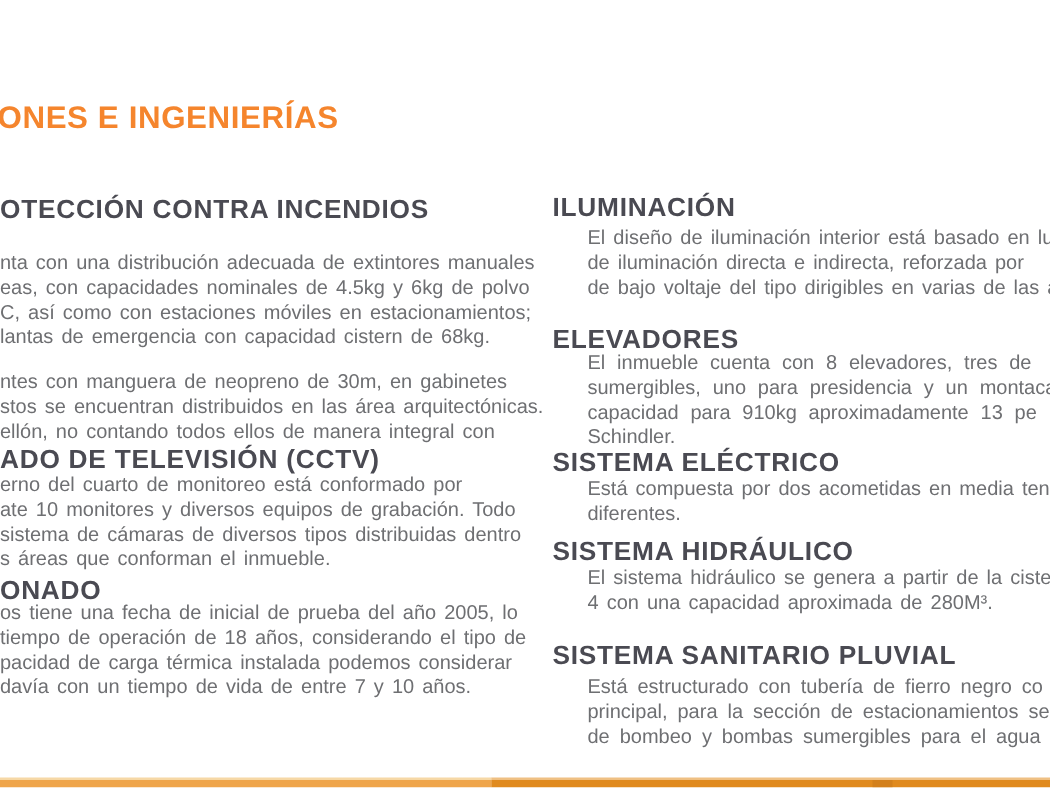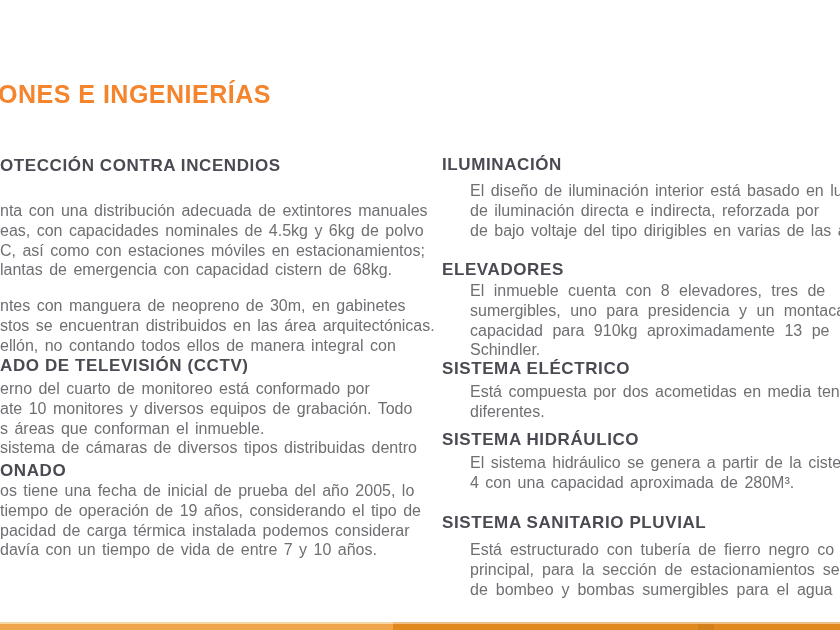--- a/index.html
+++ b/index.html
@@ -19,21 +19,21 @@
     font-size: 25px;
     font-weight: bold;
     letter-spacing: 0.5px;
     color: #F5852D;
     white-space: nowrap;
   }
 
   .heading {
     position: absolute;
     margin: 0;
-    font-size: 17px;
+    font-size: 21px;
     font-weight: bold;
     letter-spacing: 0.6px;
     color: #4A4A52;
     white-space: nowrap;
   }
 
   .para {
     position: absolute;
     font-size: 16px;
     line-height: 19.8px;
@@ -89,29 +89,29 @@
         <div class="line">ntes con manguera de neopreno de 30m, en gabinetes</div>
         <div class="line">stos se encuentran distribuidos en las área arquitectónicas.</div>
         <div class="line">ellón, no contando todos ellos de manera integral con</div>
       </div>
 
     <h2 class="heading" style="top:356px">ADO DE TELEVISIÓN (CCTV)</h2>
 
     <div class="para" style="top:379px">
         <div class="line">erno del cuarto de monitoreo está conformado por</div>
         <div class="line">ate 10 monitores y diversos equipos de grabación. Todo</div>
+        <div class="line">sistema de cámaras de diversos tipos distribuidas dentro</div>
         <div class="line">s áreas que conforman el inmueble.</div>
-        <div class="line">sistema de cámaras de diversos tipos distribuidas dentro</div>
       </div>
 
     <h2 class="heading" style="top:461px">ONADO</h2>
 
     <div class="para" style="top:481px">
         <div class="line">os tiene una fecha de inicial de prueba del año 2005, lo</div>
-        <div class="line">tiempo de operación de 19 años, considerando el tipo de</div>
+        <div class="line">tiempo de operación de 18 años, considerando el tipo de</div>
         <div class="line">pacidad de carga térmica instalada podemos considerar</div>
         <div class="line">davía con un tiempo de vida de entre 7 y 10 años.</div>
       </div>
   </div>
 
   <div class="col-right">
     <h2 class="heading" style="top:155px">ILUMINACIÓN</h2>
     <div class="para" style="top:181px">
         <div class="line">El diseño de iluminación interior está basado en lu</div>
         <div class="line">de iluminación directa e indirecta, reforzada por</div>

